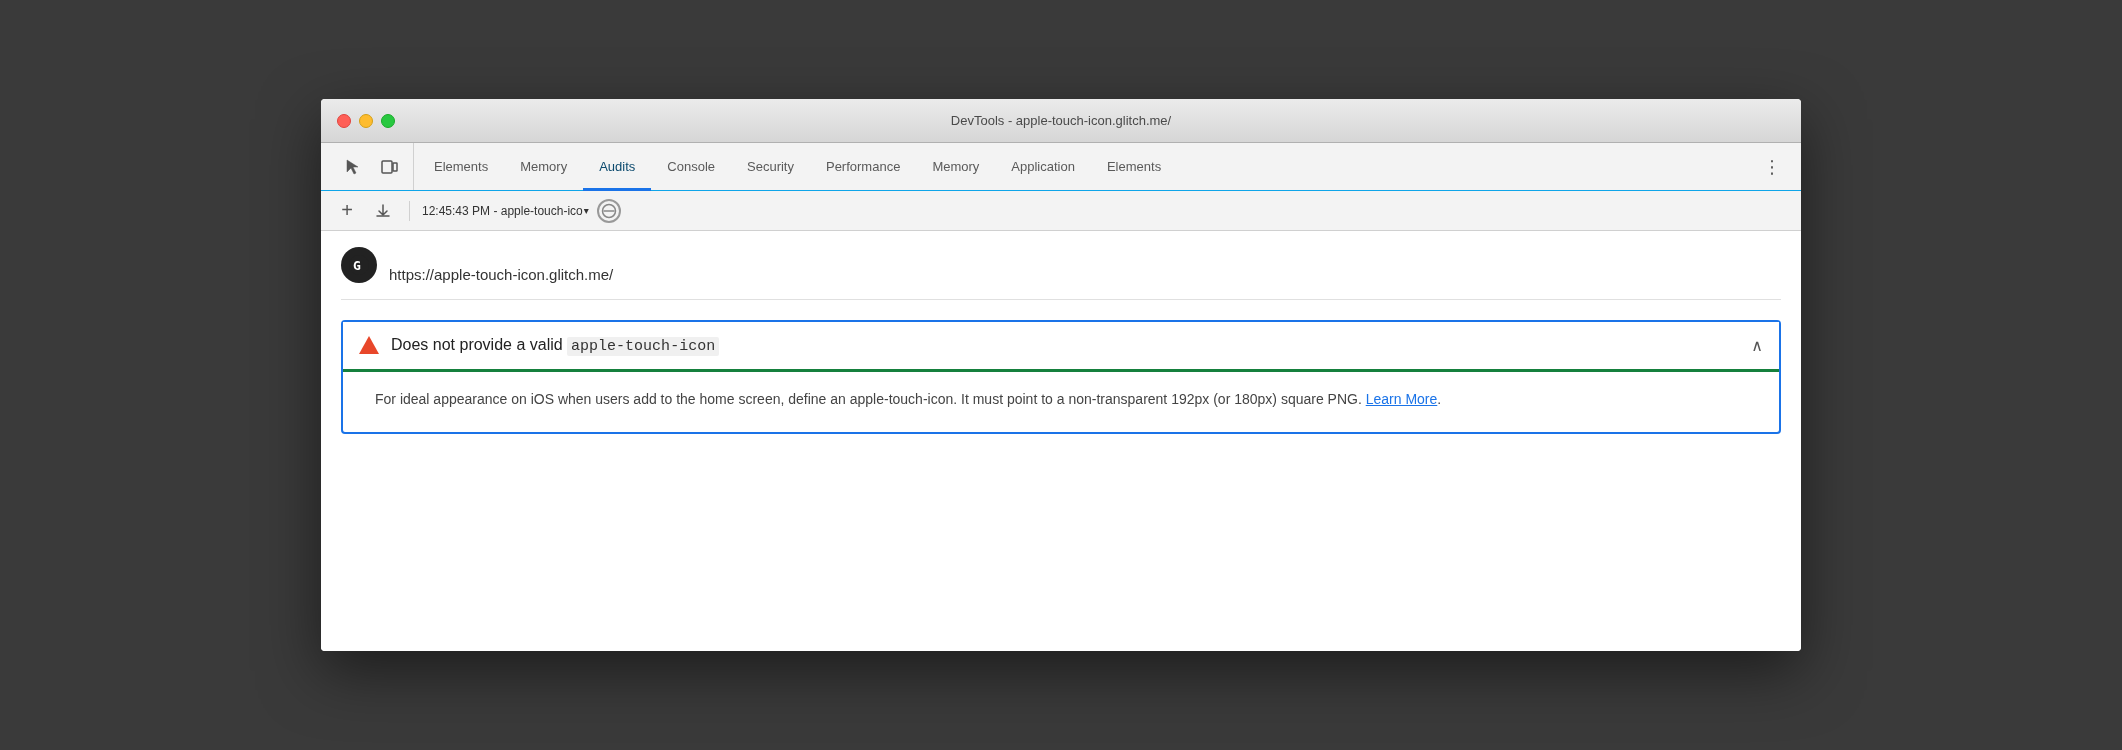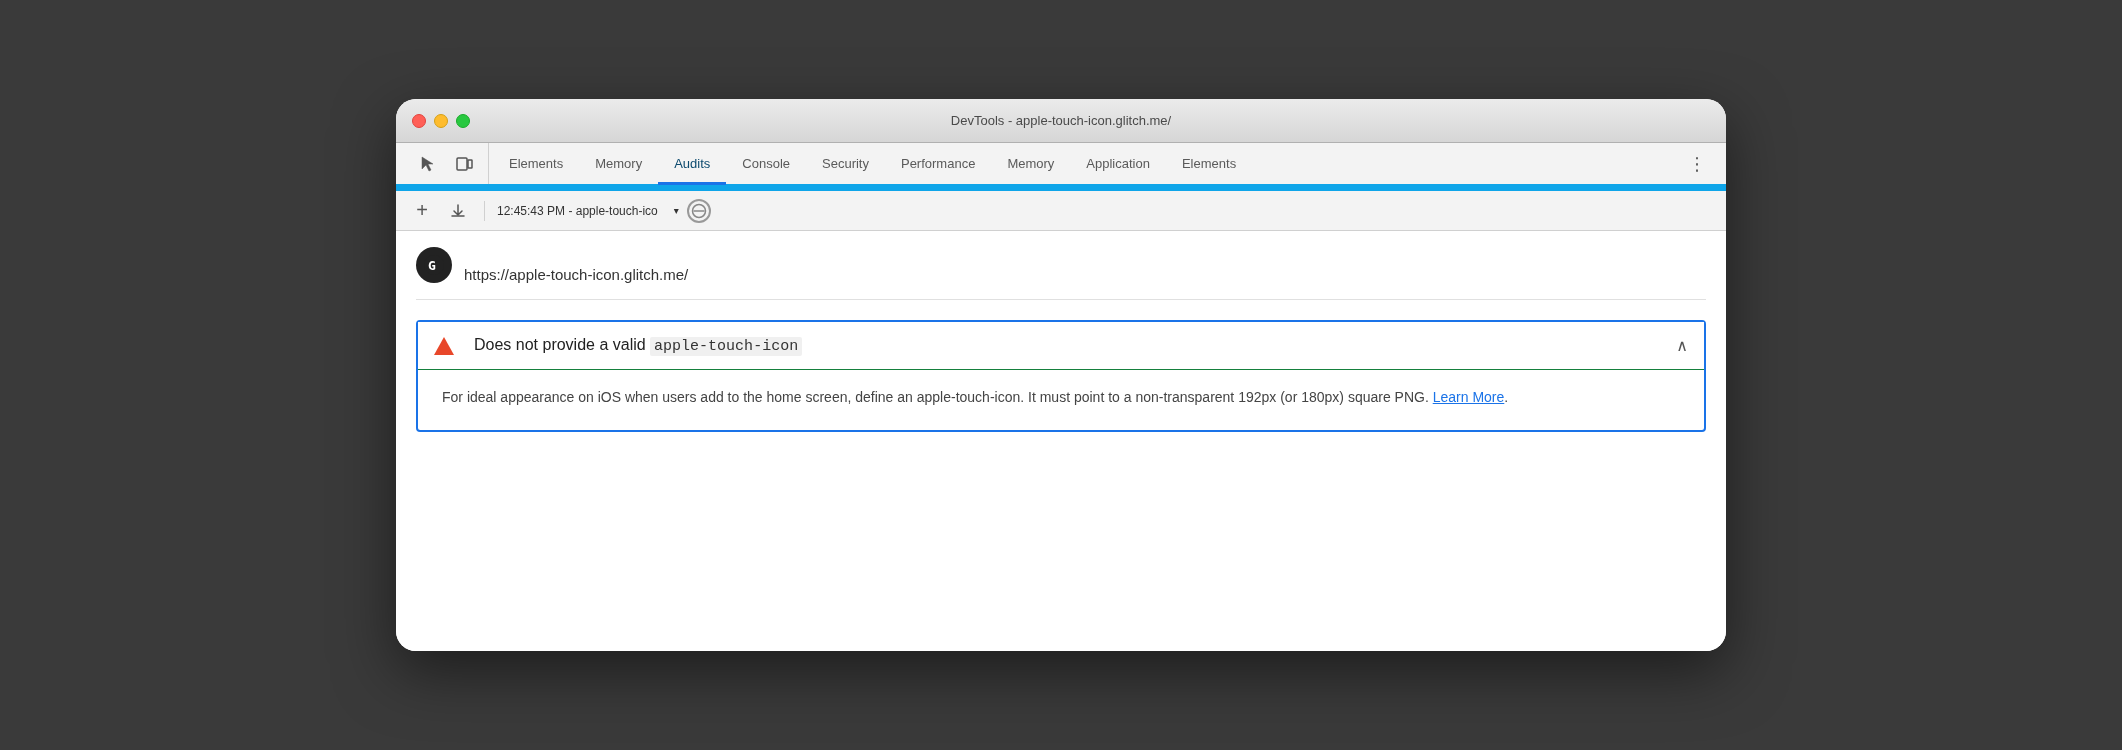--- a/index.html
+++ b/index.html
@@ -7,23 +7,23 @@
     body {
       background: #3a3a3a;
       display: flex;
       justify-content: center;
       align-items: center;
       min-height: 100vh;
       font-family: -apple-system, BlinkMacSystemFont, 'Helvetica Neue', Arial, sans-serif;
     }
 
     .window {
-      width: 1330px;
+      width: 1480px;
       background: #ffffff;
-      border-radius: 20px;
+      border-radius: 4px;
       box-shadow: 0 20px 60px rgba(0,0,0,0.5);
       overflow: hidden;
     }
 
     
     .title-bar {
       background: linear-gradient(to bottom, #ebebeb, #d6d6d6);
       height: 44px;
       display: flex;
       align-items: center;
@@ -52,21 +52,21 @@
       left: 50%;
       transform: translateX(-50%);
       font-size: 13px;
       color: #4a4a4a;
       font-weight: 400;
     }
 
     
     .toolbar {
       background: #f3f3f3;
-      border-bottom: 7px solid #0ea5e9;
+      border-bottom: 1px solid #0ea5e9;
       display: flex;
       align-items: stretch;
       height: 48px;
       padding: 0 8px;
     }
 
     .toolbar-icons {
       display: flex;
       align-items: center;
       gap: 4px;
@@ -156,21 +156,21 @@
     }
 
     .subbar-label {
       font-size: 12px;
       color: #333;
     }
 
     .subbar-dropdown {
       display: flex;
       align-items: center;
-      gap: 16px;
+      gap: 1px;
       cursor: pointer;
       font-size: 12px;
       color: #333;
     }
 
     .subbar-no-icon {
       width: 24px;
       height: 24px;
       display: flex;
       align-items: center;
@@ -231,22 +231,21 @@
       background: #ffffff;
       display: flex;
       align-items: center;
       padding: 14px 16px;
       cursor: pointer;
       justify-content: space-between;
     }
 
     .audit-card-header-left {
       display: flex;
-      align-items: center;
-      gap: 20px;
+      gap: 12px;
     }
 
     .warning-triangle {
       width: 0;
       height: 0;
       border-left: 10px solid transparent;
       border-right: 10px solid transparent;
       border-bottom: 18px solid #e8472a;
       flex-shrink: 0;
     }
@@ -265,22 +264,22 @@
       padding: 1px 4px;
       border-radius: 2px;
     }
 
     .chevron-up {
       font-size: 16px;
       color: #555;
     }
 
     .audit-card-body {
-      padding: 16px 20px 20px 24px;
-      border-top: 1px solid #15803d;
+      padding: 16px 20px 20px 32px;
+      border-top: 3px solid #15803d;
     }
 
     .audit-description {
       font-size: 14px;
       color: #444;
       line-height: 1.7;
     }
 
     .audit-link {
       color: #1a73e8;

